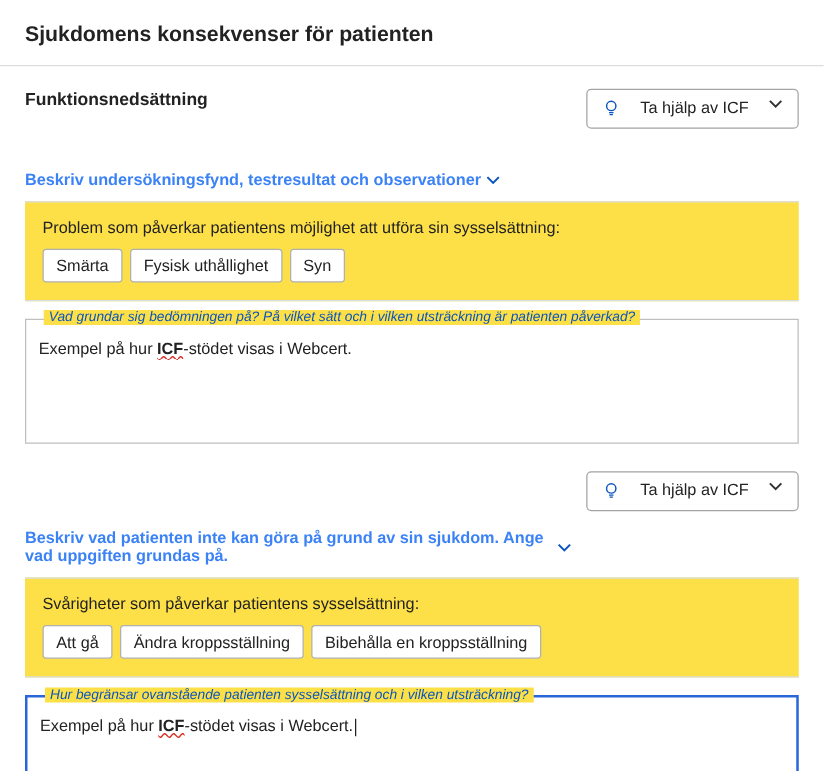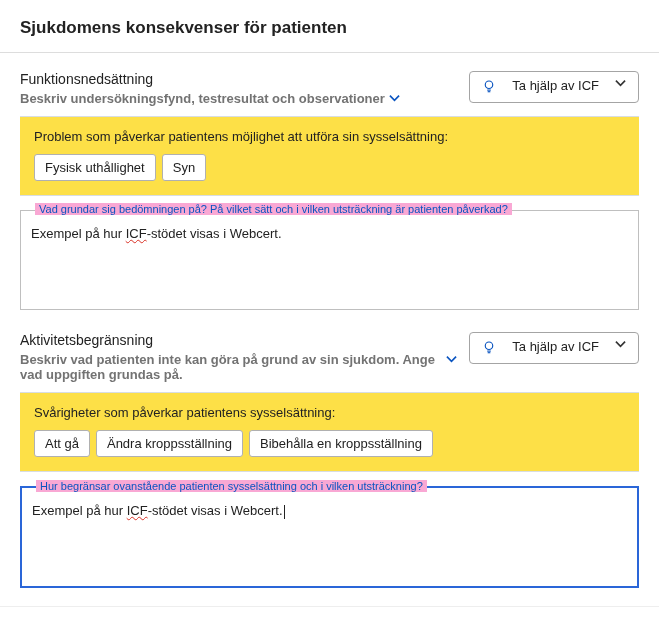--- a/index.html
+++ b/index.html
@@ -31,31 +31,33 @@
     justify-content: space-between;
     align-items: flex-start;
     gap: 12px;
     margin-bottom: 10px;
   }
   .section-titles {
     flex: 1;
   }
   .section-titles h2 {
     font-size: 14px;
-    font-weight: normal;
+    font-weight: bold;
     color: #222;
     margin-bottom: 4px;
   }
   .subtitle {
     font-size: 13px;
     font-weight: bold;
-    color: #737373;
+    color: #3b82f6;
     display: inline-flex;
+    align-items: center;
     gap: 4px;
     cursor: pointer;
+    margin-top: 45px;
   }
   .chevron {
     color: #0a54c0;
     display: inline-block;
     line-height: 1;
   }
   .icf-btn {
     background: #fff;
     border: 1px solid #a4a4a4;
     border-radius: 4px;
@@ -105,35 +107,37 @@
     margin-bottom: 4px;
   }
   .fieldset-wrap.focused {
     border: 2px solid #2a66d8;
     min-height: 102px;
   }
   .fieldset-legend {
     position: absolute;
     top: -8px;
     left: 14px;
-    background: #f9a8d4;
+    background: #fde047;
     padding: 0 4px;
     font-size: 11px;
     color: #0a54c0;
+    font-style: italic;
   }
   .fieldset-content {
     font-size: 13px;
     color: #222;
     line-height: 1.4;
   }
   .wavy {
     text-decoration-line: underline;
     text-decoration-style: wavy;
     text-decoration-color: #d93025;
     text-decoration-thickness: 1px;
+    font-weight: bold;
   }
   .caret {
     border-left: 1px solid #222;
     margin-left: 1px;
     display: inline-block;
     height: 14px;
     vertical-align: middle;
   }
 </style>
 </head>
@@ -171,37 +175,37 @@
           <svg width="11" height="8" viewBox="0 0 12 8">
               <path d="M1 1.5 L6 6.5 L11 1.5" fill="none" stroke="#333" stroke-width="1.8"></path>
             </svg>
         </span>
       </button>
     </div>
 
     <div class="gray-box">
       <div class="gray-box-label">Problem som påverkar patientens möjlighet att utföra sin sysselsättning:</div>
       <div class="tag-row">
+        <button class="tag">Smärta</button>
         <button class="tag">Fysisk uthållighet</button>
         <button class="tag">Syn</button>
       </div>
     </div>
 
     <div class="fieldset-wrap">
       <div class="fieldset-legend">Vad grundar sig bedömningen på? På vilket sätt och i vilken utsträckning är patienten påverkad?</div>
       <div class="fieldset-content">
         <span>Exempel på hur </span><span class="wavy">ICF</span><span>-stödet visas i Webcert.</span>
       </div>
     </div>
   </div>
 
   <div class="section">
     <div class="section-row">
       <div class="section-titles">
-        <h2>Aktivitetsbegränsning</h2>
         <div class="subtitle">
           <span>Beskriv vad patienten inte kan göra på grund av sin sjukdom. Ange vad uppgiften grundas på.</span>
           <span class="chevron">
             <svg width="11" height="8" viewBox="0 0 12 8">
                 <path d="M1 1.5 L6 6.5 L11 1.5" fill="none" stroke="#0a54c0" stroke-width="1.8"></path>
               </svg>
           </span>
         </div>
       </div>
       <button class="icf-btn">

